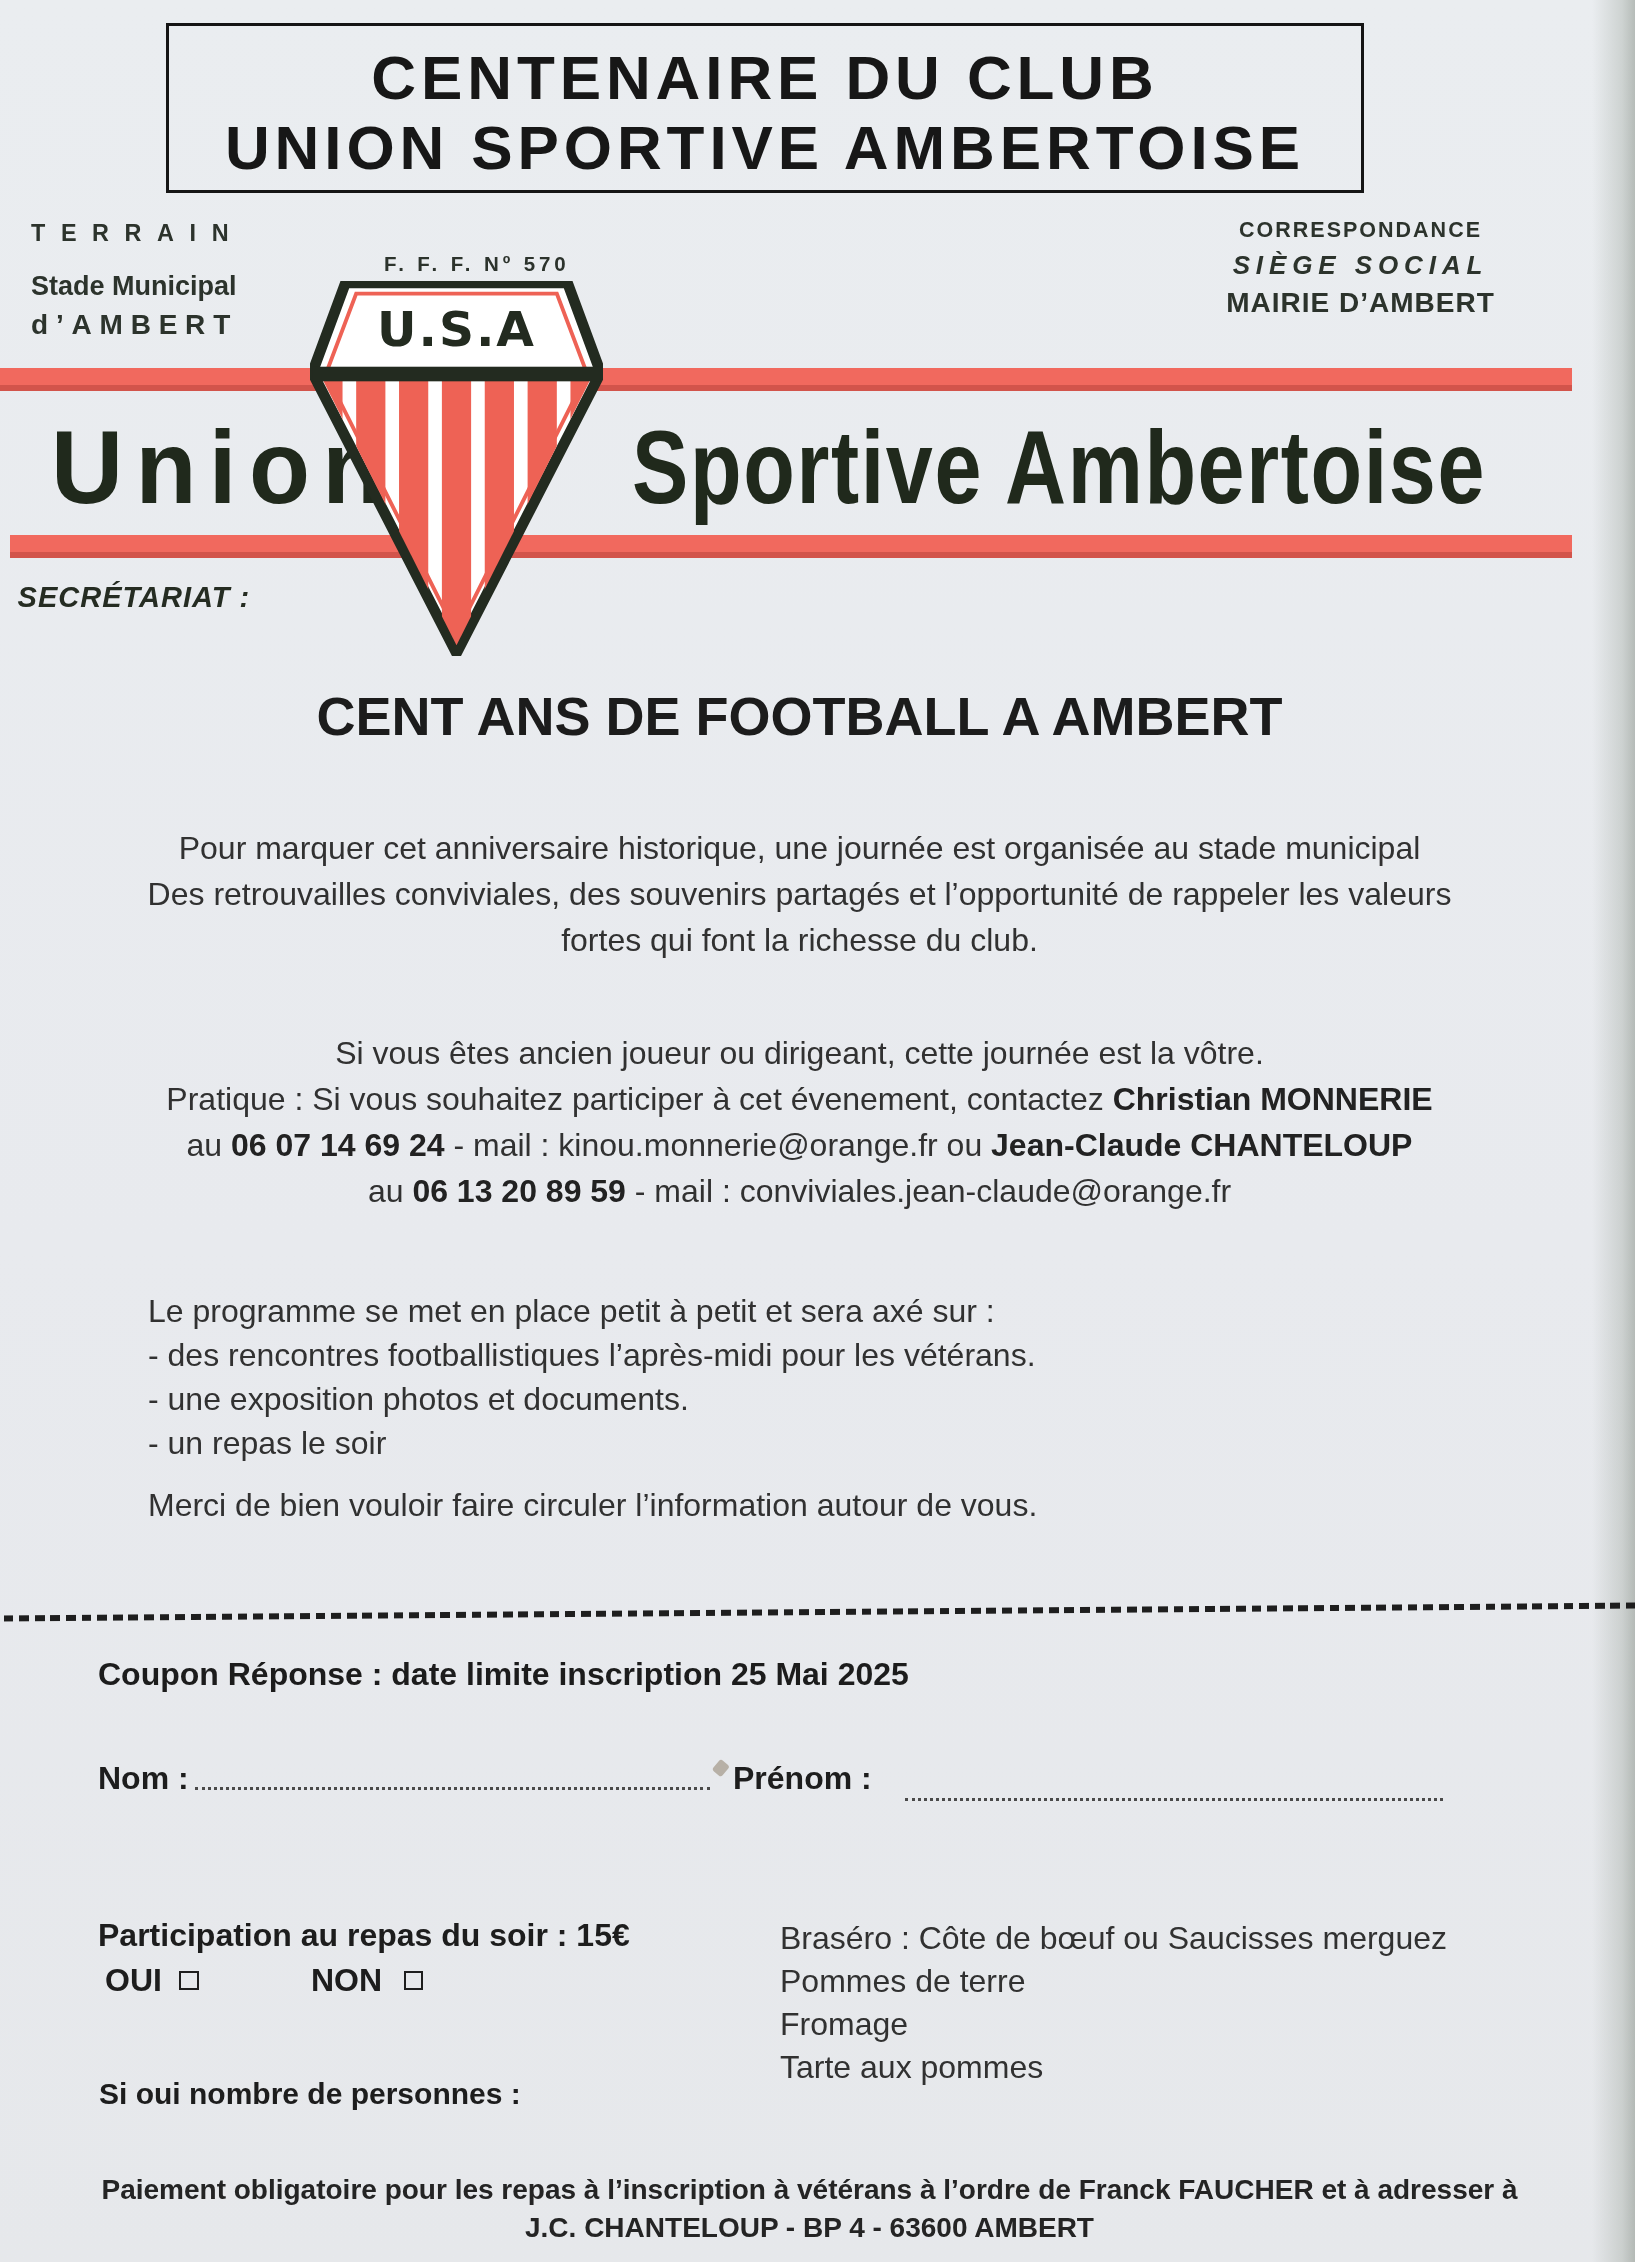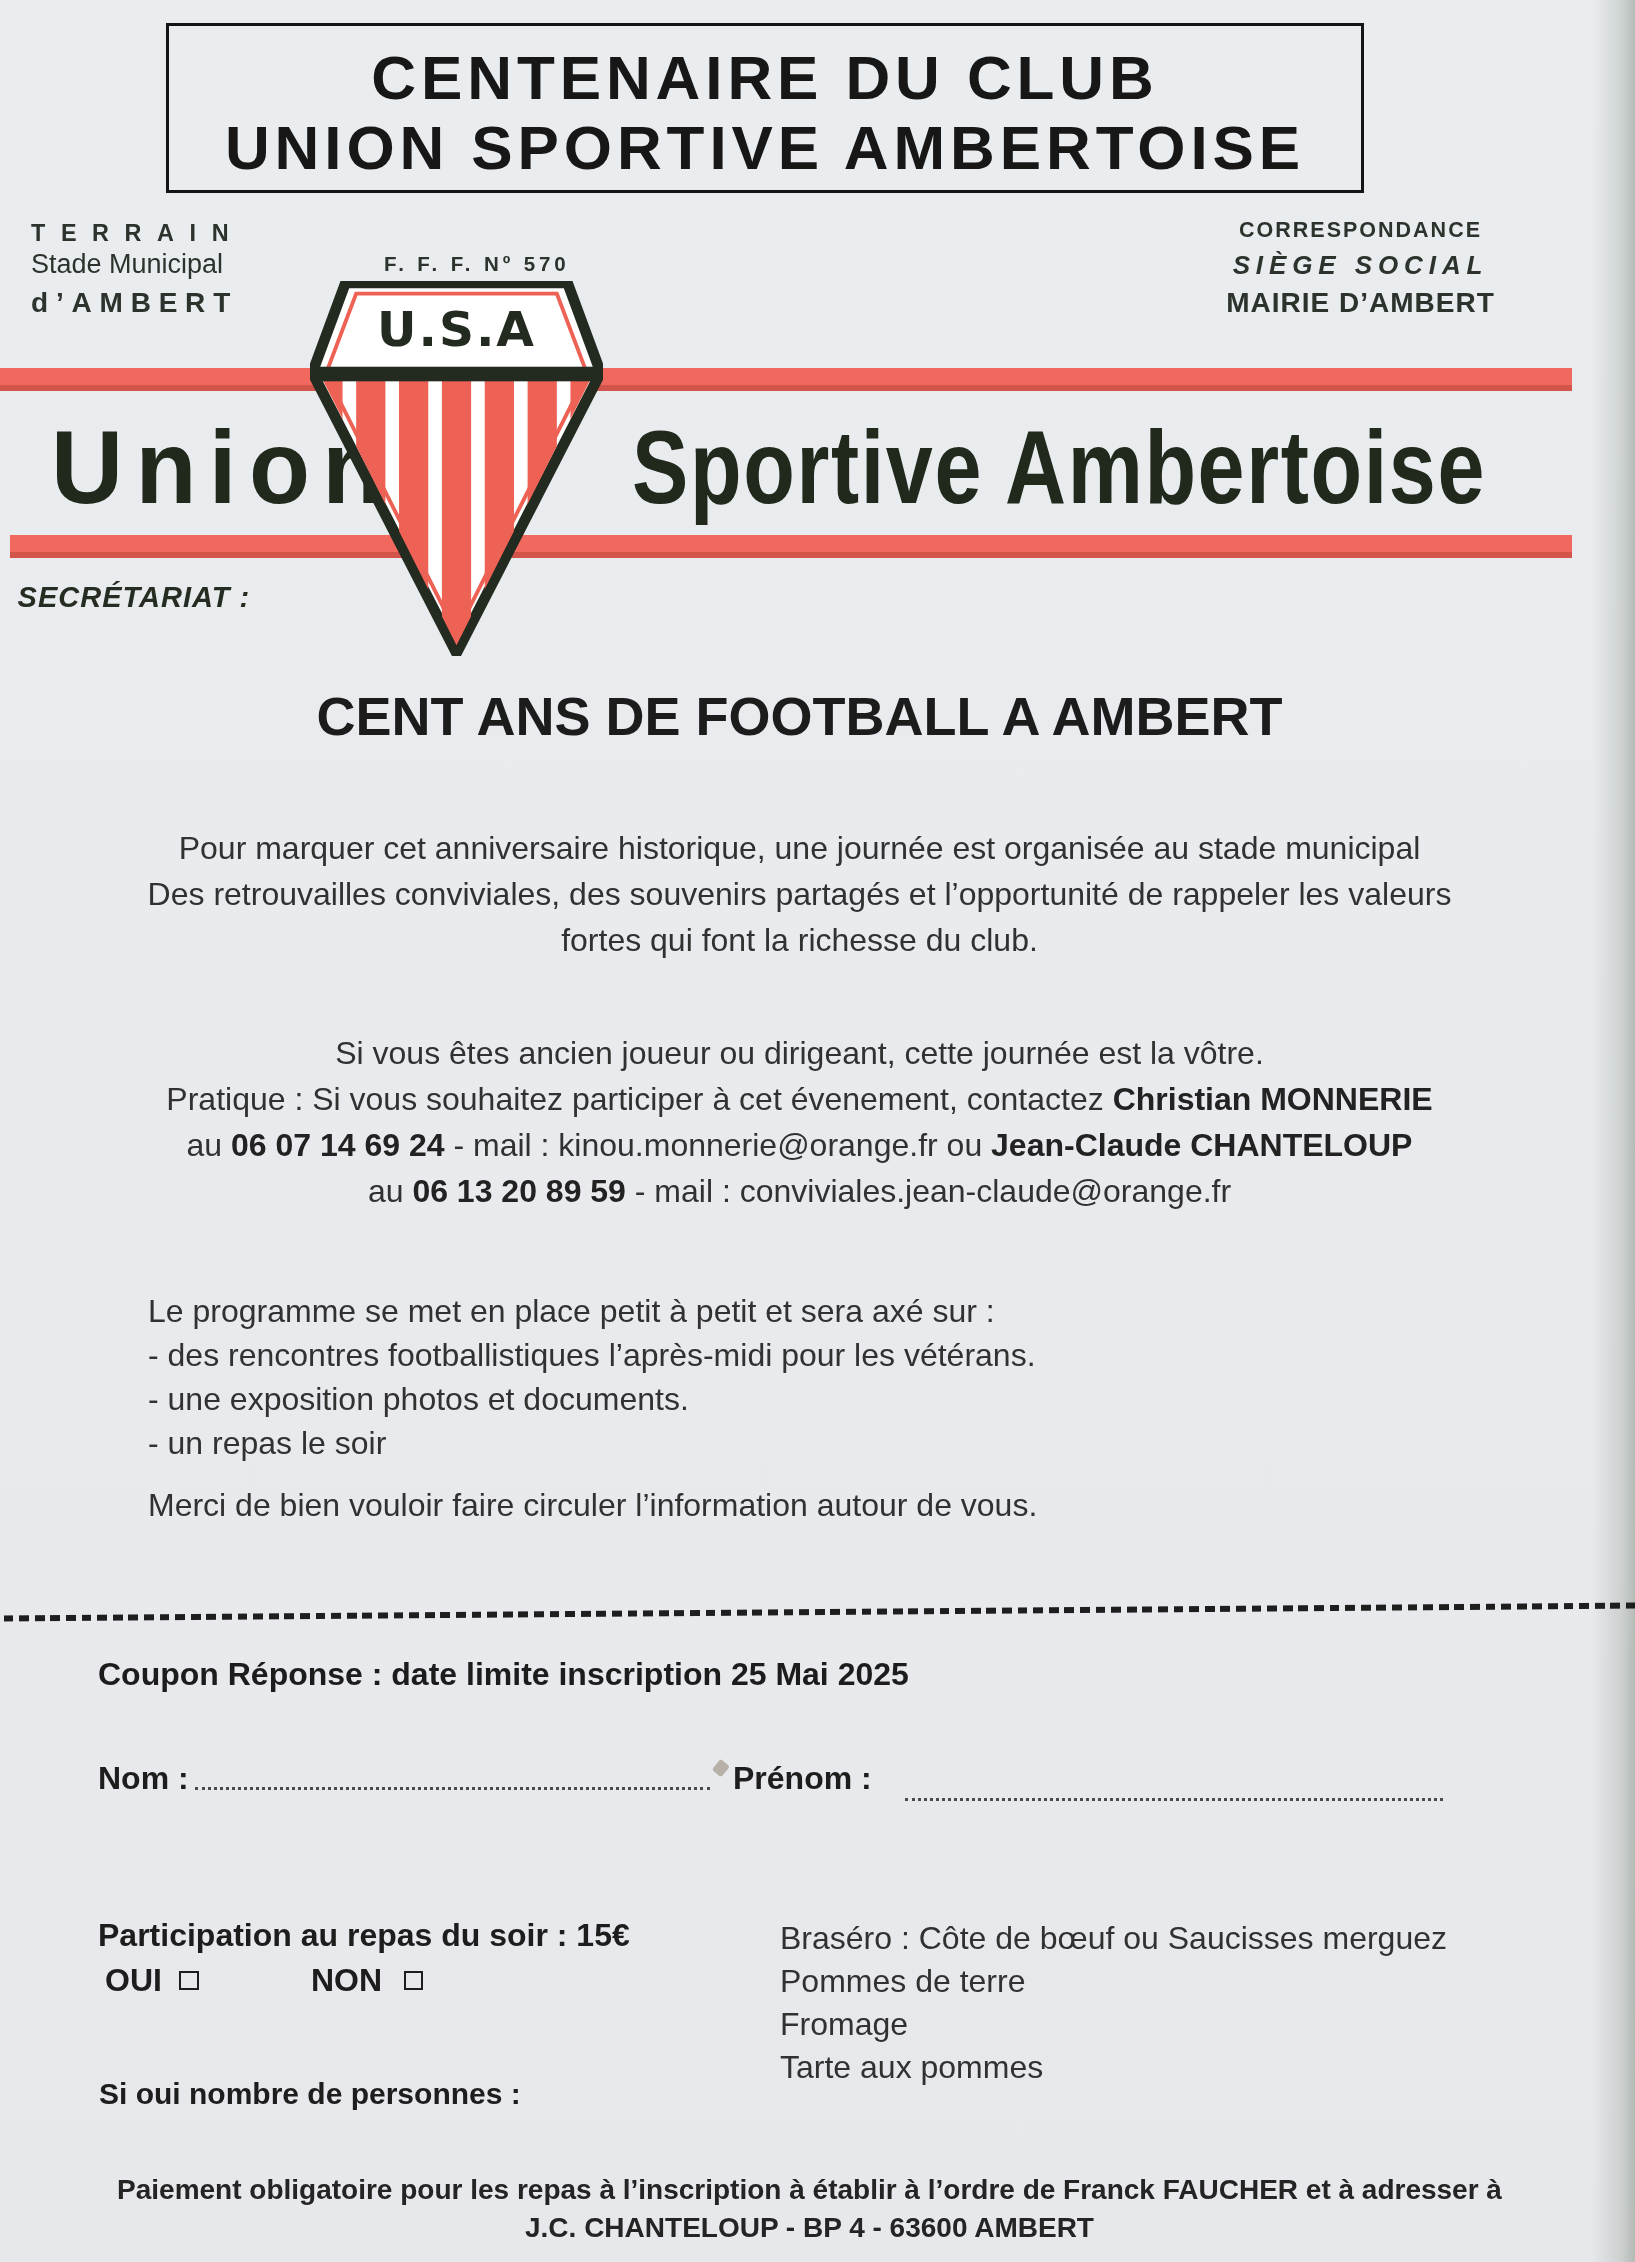--- a/index.html
+++ b/index.html
@@ -9,21 +9,21 @@
     font-family:"Liberation Sans",sans-serif;color:#323232;
   }
   .edge{position:absolute;top:0;right:0;width:43px;height:100%;
     background:linear-gradient(90deg,rgba(150,158,146,0) 0%,rgba(140,150,138,0.30) 70%,rgba(118,128,116,0.45) 100%);}
   
   .title-box{position:absolute;left:166px;top:23.4px;width:1198px;height:170px;
     border:3.9px solid #151515;box-sizing:border-box;text-align:center;padding-top:17px;}
   .tb-line{font-weight:bold;font-size:62px;line-height:70px;letter-spacing:4.9px;color:#171717;}
   .terrain{position:absolute;left:31px;top:220px;color:#2c332c;}
   .terrain .t1{font-weight:bold;font-size:23.4px;letter-spacing:15.6px;}
-  .terrain .t2{font-weight:normal;font-size:27px;margin-top:2px;}
+  .terrain .t2{font-weight:bold;font-size:27px;margin-top:24px;}
   .terrain .t3{font-weight:bold;font-size:28px;letter-spacing:7.8px;margin-top:6.8px;}
   .fff{position:absolute;left:384px;top:252px;font-weight:bold;font-size:20.5px;letter-spacing:3.9px;color:#2c332c;}
   .corr{position:absolute;left:1225px;top:218px;width:271px;text-align:center;color:#2c332c;}
   .corr .c1{font-weight:bold;font-size:21.5px;letter-spacing:2px;}
   .corr .c2{font-weight:bold;font-style:italic;font-size:26px;letter-spacing:5.9px;margin-top:6.8px;}
   .corr .c3{font-weight:bold;font-size:28px;letter-spacing:1px;margin-top:5.9px;}
   
   .band{position:absolute;background:linear-gradient(180deg,#f1695e 0%,#f1695e 72%,#d2544b 72%,#d2544b 100%);}
   .band1{left:0;top:368px;width:1572px;height:23.4px;}
   .band2{left:9.8px;top:535px;width:1562px;height:23.4px;}
@@ -172,18 +172,18 @@
   <div class="ouinon">
     <span>OUI</span>
     <span class="chk chk-oui"></span>
     <span class="non-label">NON</span>
     <span class="chk chk-non"></span>
   </div>
 
   <div class="sioui">Si oui nombre de personnes :</div>
 
   <div class="footer">
-    <div>Paiement obligatoire pour les repas à l’inscription à établir à l’ordre de Franck FAUCHER et à adresser à</div>
+    <div>Paiement obligatoire pour les repas à l’inscription à vétérans à l’ordre de Franck FAUCHER et à adresser à</div>
     <div>J.C. CHANTELOUP - BP 4 - 63600 AMBERT</div>
   </div>
 
 </div>
 
 
 </body></html>

